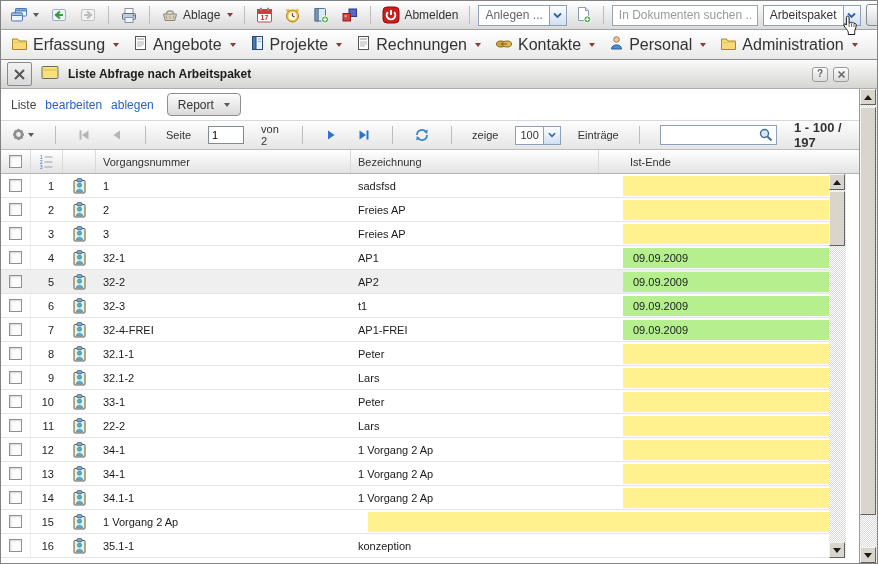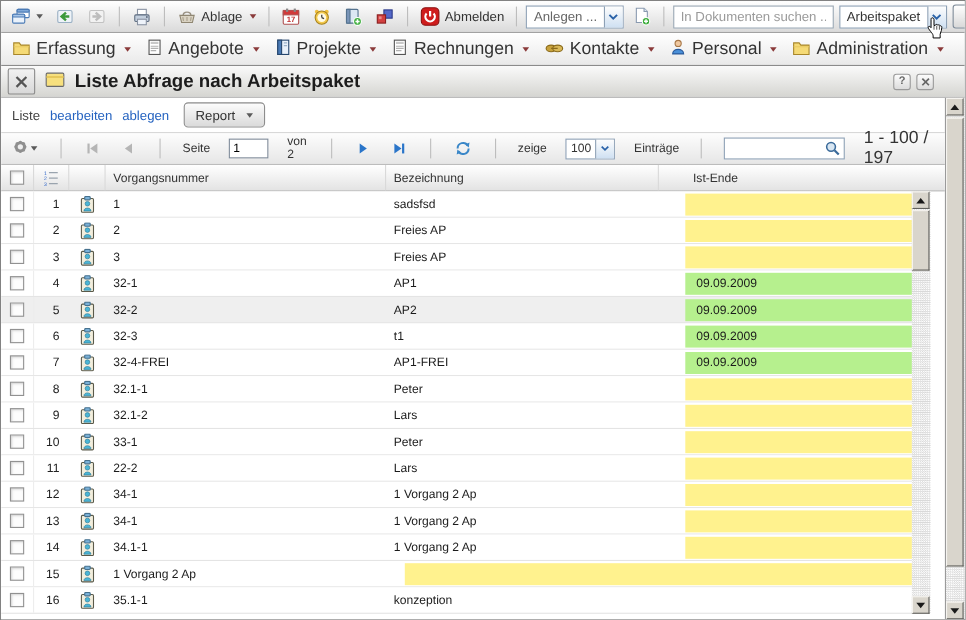--- a/index.html
+++ b/index.html
@@ -35,21 +35,21 @@
     background:linear-gradient(#ffffff,#e9e9e9); display:flex; align-items:center; padding:0 10px; gap:14px; }
   .menu-item { display:flex; align-items:center; gap:5px; cursor:default; }
   .menu-item .mlabel { font-size:16px; color:#333; }
 
   
   .window { flex:1; display:flex; flex-direction:column; min-height:0; }
   .titlebar { height:29px; flex:0 0 29px; border-bottom:1px solid #adadad;
     background:linear-gradient(#fafafa,#d5d5d1); display:flex; align-items:center; padding:0 6px; gap:8px; }
   .close-big { width:25px; height:24px; border:1px solid #8a8a8a; border-radius:2px;
     background:linear-gradient(#f2f2f2,#d8d8d8); display:flex; align-items:center; justify-content:center; }
-  .win-title { font-weight:bold; font-size:17px; color:#1c1c1c; }
+  .win-title { font-weight:bold; font-size:12px; color:#1c1c1c; }
   .title-right { margin-left:auto; display:flex; gap:5px; margin-right:22px; }
   .mini-btn { width:16px; height:15px; border:1px solid #9a9a9a; border-radius:3px;
     background:linear-gradient(#fcfcfc,#dcdcdc); font-size:10px; color:#666; font-weight:bold;
     display:flex; align-items:center; justify-content:center; line-height:1; }
 
   .win-body { flex:1; position:relative; min-height:0; }
   .content { position:absolute; top:0; left:0; bottom:0; right:17px; border-right:1px solid #9a9a9a;
     background:#fff; overflow:hidden; }
 
   
@@ -63,21 +63,21 @@
   .gridbar { height:30px; border-top:1px solid #d8d8d8; border-bottom:1px solid #bcbcbc;
     background:linear-gradient(#fdfdfd,#e6e6e6); display:flex; align-items:center; padding:0 8px; gap:17px; font-size:11px;justify-content:center; }
   .gicon { display:flex; align-items:center; justify-content:center; padding:1px; }
   .page-input { width:36px; height:18px; border:1px solid #7f8b99; font-size:11px; padding:0 3px;
     font-family:inherit; }
   .small-combo { height:19px; width:54px; }
   .small-combo .val { padding:0 4px; color:#333; font-size:11px; }
   .grid-search { position:relative; width:150px; }
   .grid-search input { width:100%; height:20px; border:1px solid #8da0b5; padding:0 22px 0 5px; font-size:11px; font-family:inherit; }
   .grid-search .mag { position:absolute; right:3px; top:2px; }
-  .range { margin-left:auto; color:#333; font-size:16px; }
+  .range { margin-left:auto; color:#333; font-size:13px;font-weight:bold; }
 
   
   .thead { height:24px; display:flex; align-items:stretch; border-bottom:1px solid #b5b5b5;
     background:linear-gradient(#ffffff,#e3e3e3); font-size:11px; color:#333; }
   .thead .hc { display:flex; align-items:center; border-right:1px solid #d9d9d9; padding:0 7px; }
   .c-check { width:30px; flex:0 0 30px; justify-content:center; display:flex; align-items:center; }
   .c-num   { width:32px; flex:0 0 32px; }
   .c-icon  { width:33px; flex:0 0 33px; display:flex; align-items:center; justify-content:center; }
   .c-vn    { width:255px; flex:0 0 255px; }
   .c-bez   { width:248px; flex:0 0 248px; }

